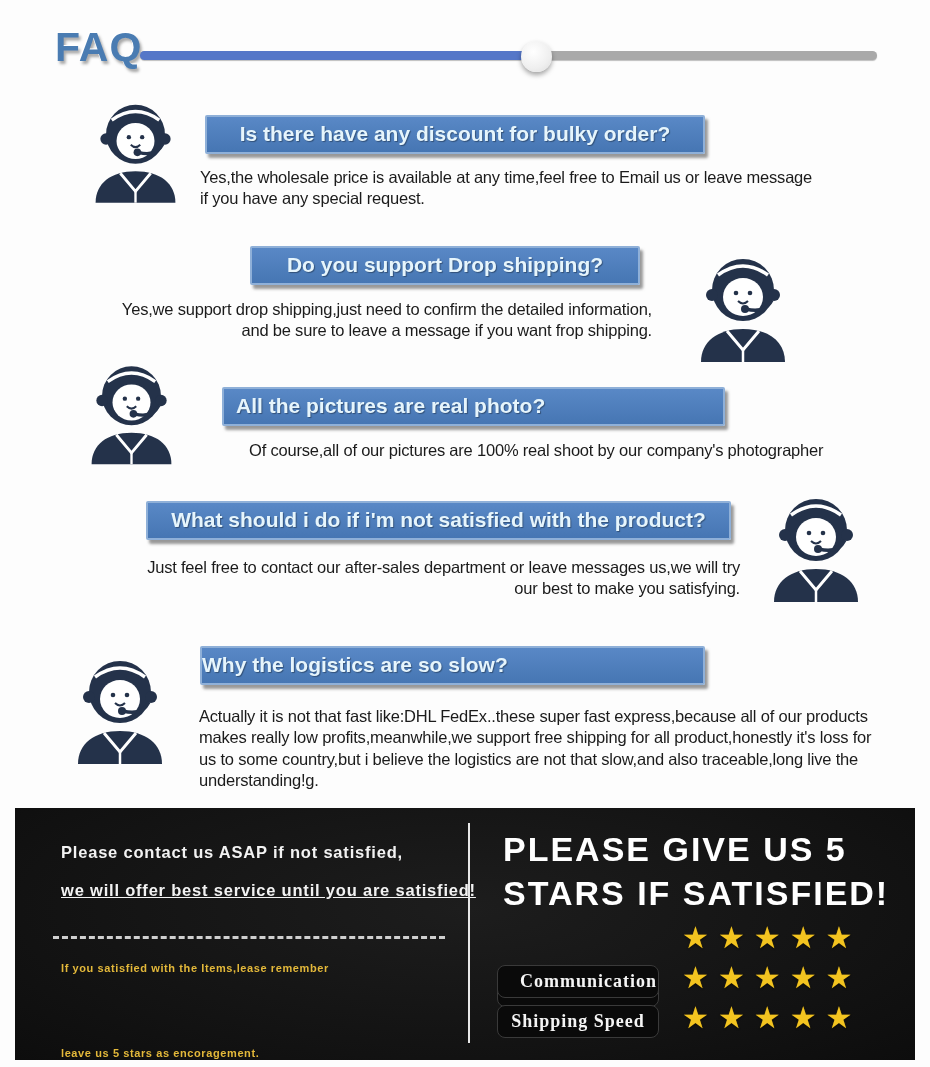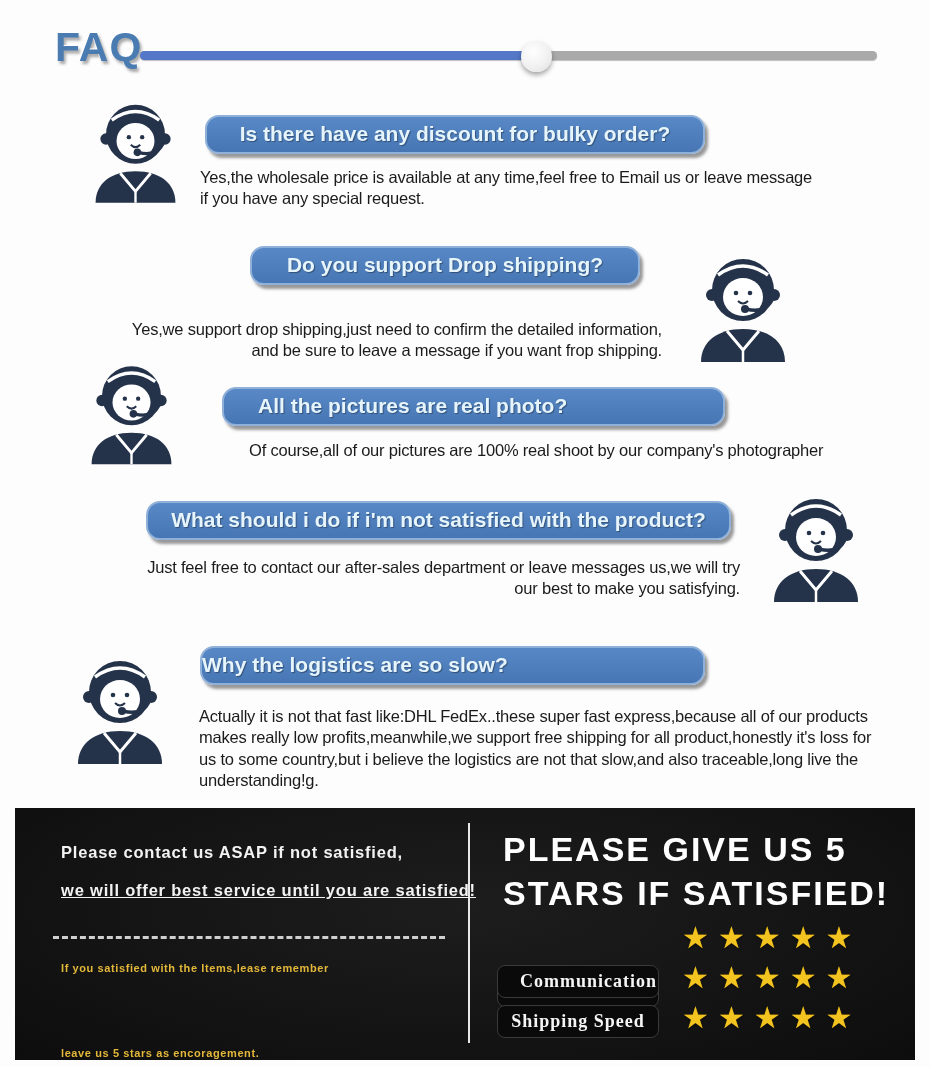--- a/index.html
+++ b/index.html
@@ -30,21 +30,21 @@
     position:absolute; left:521px; top:41px; width:31px; height:31px;
     border-radius:50%;
     background:radial-gradient(circle at 40% 35%, #ffffff 0%, #efefef 60%, #dcdcdc 100%);
     box-shadow:0 3px 5px rgba(0,0,0,.35);
   }
 
   
   .qbanner {
     position:absolute; height:39px;
     background:linear-gradient(#5988c6, #4676b3);
-    border:2px solid #8fb0d8; border-radius:14px;
+    border:2px solid #8fb0d8; border-radius:2px;
     box-shadow:3px 4px 3px rgba(70,70,70,.55);
     color:#e6f5fc; font-size:21px; font-weight:bold;
     line-height:34px; text-align:center;
     text-shadow:1px 1px 1px rgba(0,0,0,.35);
     white-space:nowrap; cursor:pointer;
   }
   .qbanner.qleft { text-align:left; }
   .answer {
     position:absolute; color:#1b1b1b; font-size:16.5px; line-height:1.3;
     white-space:pre-line; letter-spacing:-0.2px;
@@ -126,34 +126,34 @@
   <div class="avatar" style="left:88px; top:92px; width:95px; height:115px;">
     <svg viewBox="0 0 100 112">
         <use href="#agent"></use>
       </svg>
   </div>
   <div class="qbanner" style="left:205px; top:115px; width:500px;">Is there have any discount for bulky order?</div>
   <div class="answer" style="left:200px; top:167px; width:660px;">Yes,the wholesale price is available at any time,feel free to Email us or leave message
 if you have any special request.</div>
 
   <div class="qbanner" style="left:250px; top:246px; width:390px;">Do you support Drop shipping?</div>
-  <div class="answer ar" style="left:100px; top:299px; width:562px;margin-top:20px;">Yes,we support drop shipping,just need to confirm the detailed information,
+  <div class="answer ar" style="left:90px; top:299px; width:562px;">Yes,we support drop shipping,just need to confirm the detailed information,
 and be sure to leave a message if you want frop shipping.</div>
   <div class="avatar" style="left:693px; top:247px; width:100px; height:118px;">
     <svg viewBox="0 0 100 112">
         <use href="#agent"></use>
       </svg>
   </div>
 
   <div class="avatar" style="left:84px; top:352px; width:95px; height:118px;">
     <svg viewBox="0 0 100 112">
         <use href="#agent"></use>
       </svg>
   </div>
-  <div class="qbanner qleft" style="left:222px; top:387px; width:503px; padding-left:34px;">All the pictures are real photo?</div>
+  <div class="qbanner qleft" style="left:222px; top:387px; width:503px; padding-left:12px;">All the pictures are real photo?</div>
   <div class="answer" style="left:224px; top:440px; width:640px;margin-left:25px;">Of course,all of our pictures are 100% real shoot by our company's photographer</div>
 
   <div class="qbanner" style="left:146px; top:501px; width:585px;">What should i do if i'm not satisfied with the product?</div>
   <div class="answer ar" style="left:108px; top:557px; width:632px;">Just feel free to contact our after-sales department or leave messages us,we will try
 our best to make you satisfying.</div>
   <div class="avatar" style="left:766px; top:486px; width:100px; height:120px;">
     <svg viewBox="0 0 100 112">
         <use href="#agent"></use>
       </svg>
   </div>

